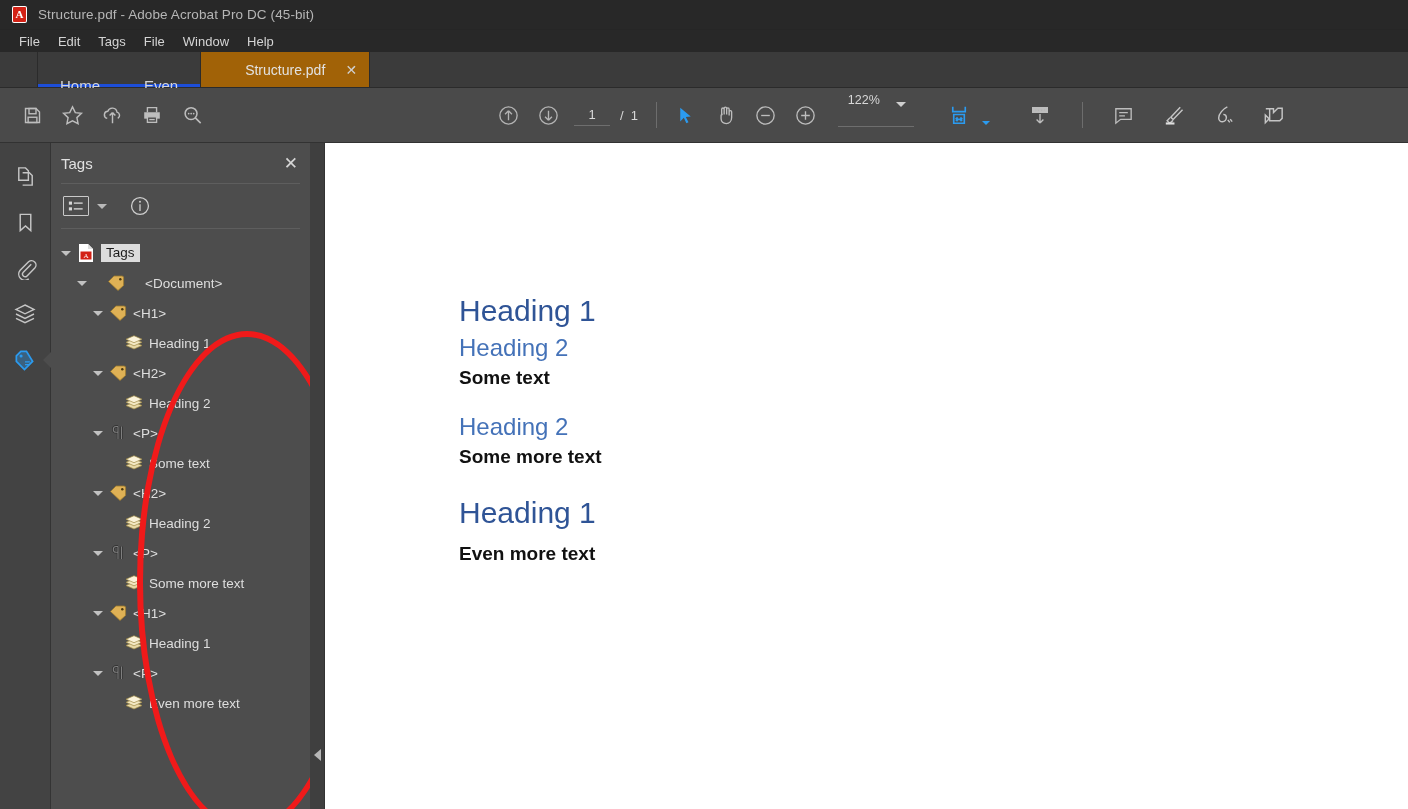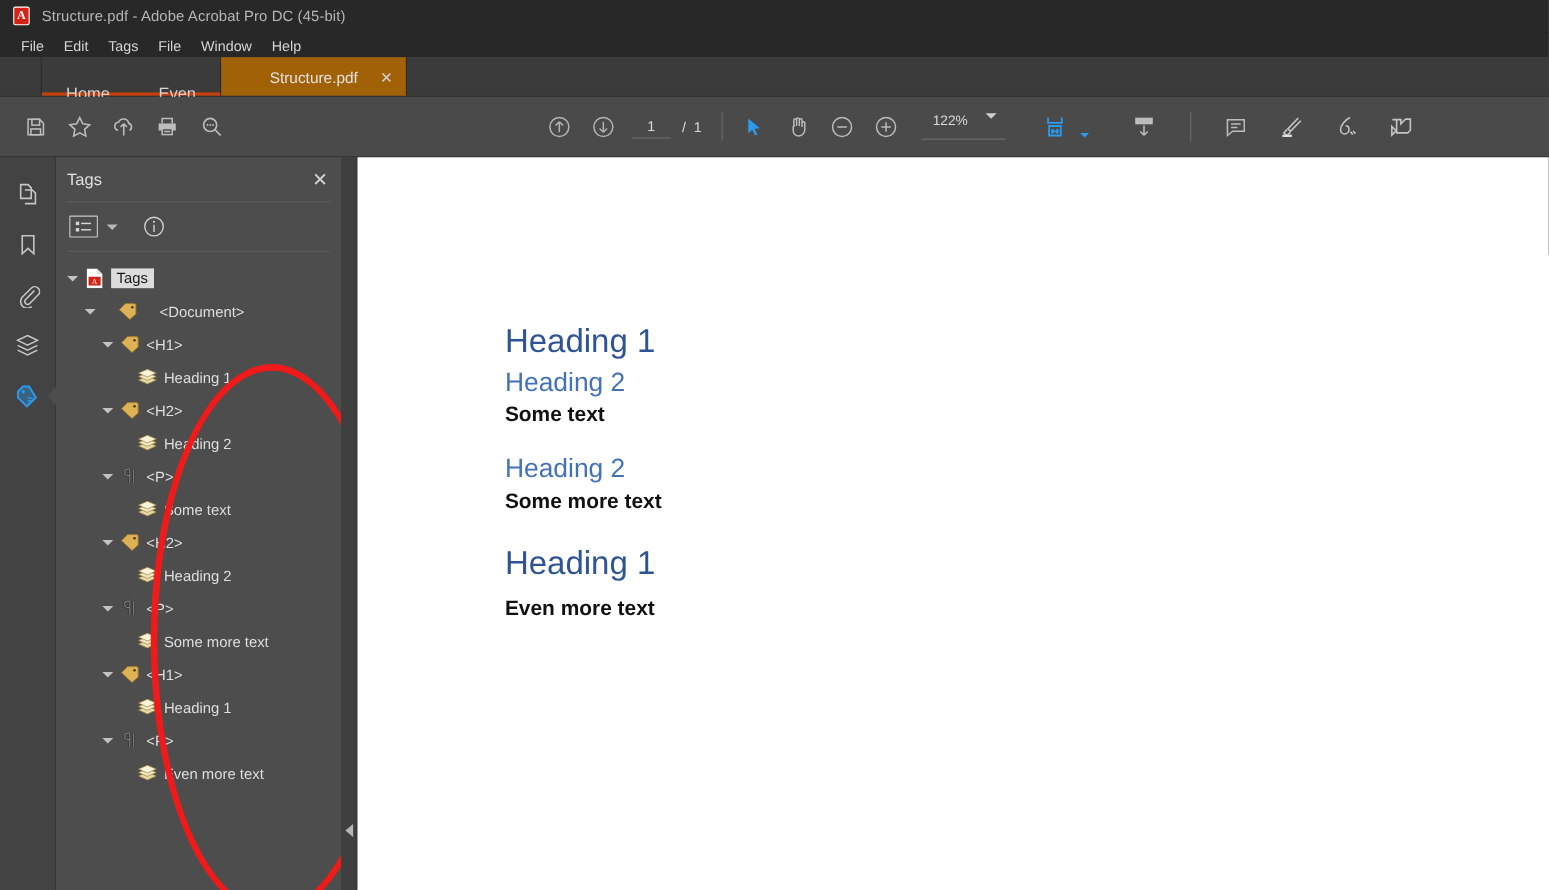--- a/index.html
+++ b/index.html
@@ -41,21 +41,21 @@
   .menu-item {
     color: #d4d4d4; font-size: 13px; padding: 2px 9px; cursor: default;
   }
 
   
   .tabbar {
     height: 36px; background: #3b3b3b;
     display: flex; align-items: stretch;
     border-bottom: 1px solid #2b2b2b;
   }
-  .tab-left { display: flex; background: #c2410c; margin-top: 32px; }
+  .tab-left { display: flex; background: #1d4ed8; margin-top: 32px; }
   .tab-btn {
     display: flex; align-items: center; justify-content: center;
     color: #d6d6d6; font-size: 15px; padding: 0 22px; cursor: default;
   }
   .doc-tab {
     width: 170px; background: #a16207;
     display: flex; align-items: center; justify-content: center;
     position: relative; cursor: default;
     border-left: 1px solid #2b2b2b; border-right: 1px solid #2b2b2b;
   }
@@ -84,21 +84,21 @@
 
   .page-field {
     width: 36px; height: 22px; border-bottom: 1px solid #6e6e6e;
     display: flex; align-items: center; justify-content: center;
     margin-left: 6px;
   }
   .page-field-val { color: #d8d8d8; font-size: 13px; }
   .page-total { color: #d8d8d8; font-size: 13px; margin-left: 10px; }
 
   .zoom-box {
-    display: flex; align-items: flex-start; margin-left: 12px;
+    display: flex; align-items: flex-end; margin-left: 12px;
     border-bottom: 1px solid #6e6e6e; height: 24px; padding-bottom: 19px;
   }
   .zoom-val { color: #d8d8d8; font-size: 12.5px; width: 52px; text-align: center; }
   .caret-down {
     width: 0; height: 0; border-left: 5px solid transparent;
     border-right: 5px solid transparent; border-top: 5px solid #cfcfcf;
     margin: 0 8px 0 6px;
   }
   .caret-small {
     width: 0; height: 0; border-left: 4px solid transparent;

